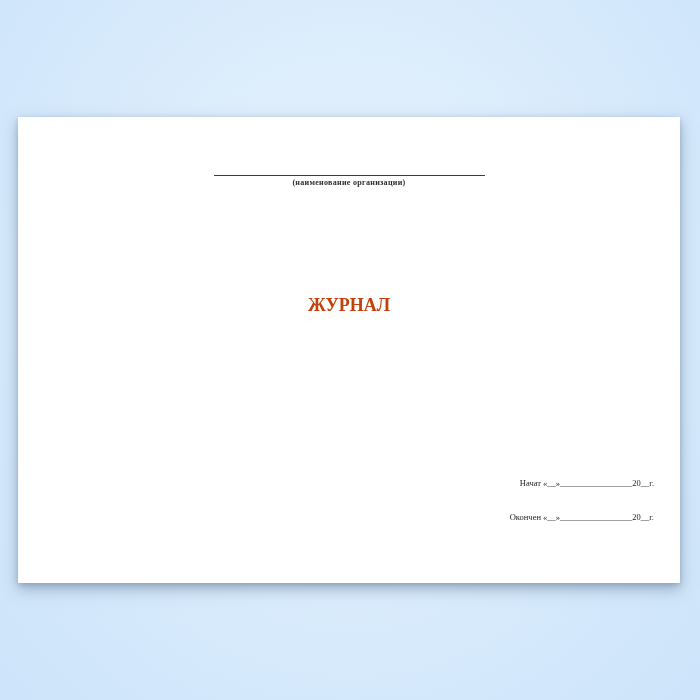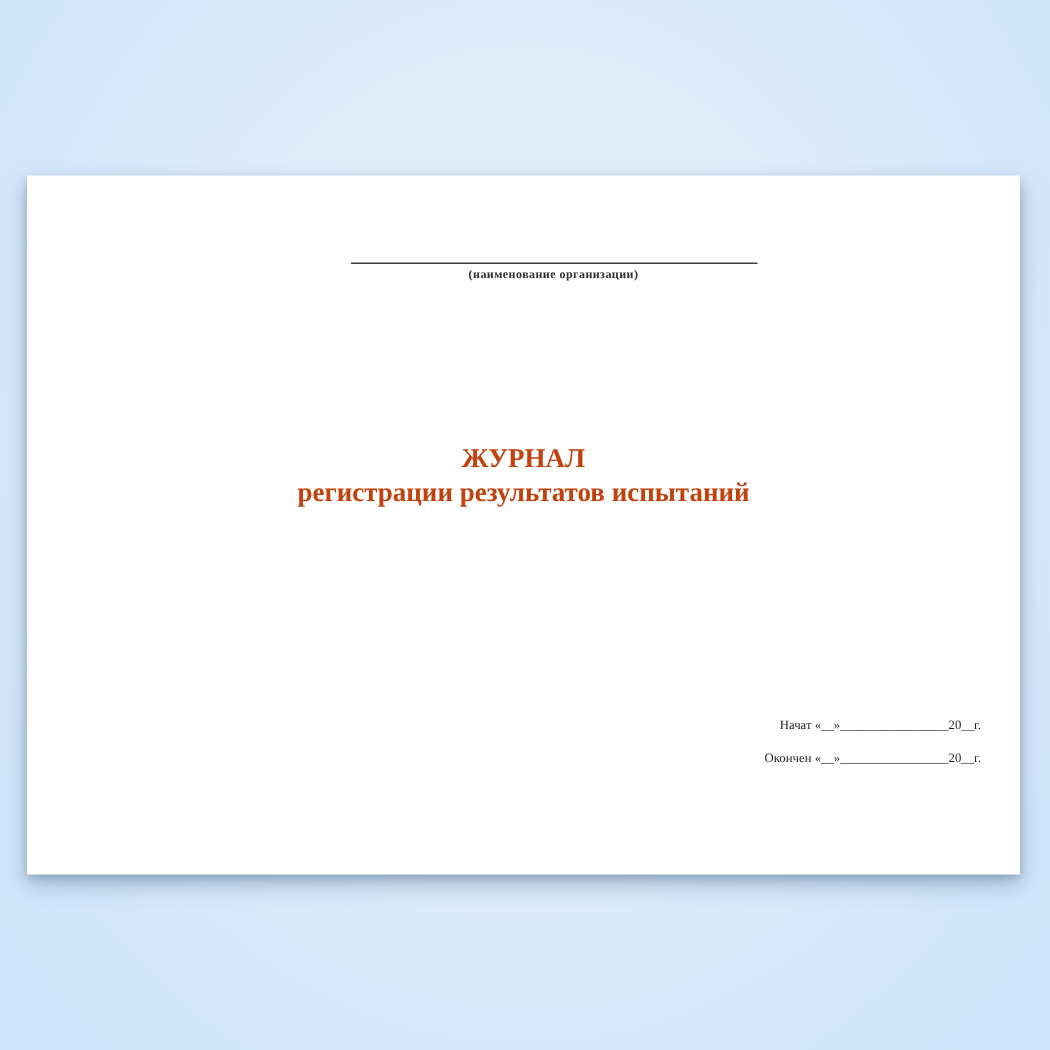--- a/index.html
+++ b/index.html
@@ -23,21 +23,20 @@
     background: #ffffff;
     box-shadow: 0 6px 14px rgba(96, 119, 149, 0.50),
                 0 2px 5px rgba(96, 119, 149, 0.35);
   }
   .org-block {
     position: absolute;
     top: 50px;
     left: 0;
     width: 100%;
     text-align: center;
-    padding-left: 20px;
   }
   .org-line {
     width: 271px;
     height: 8px;
     margin: 0 auto;
     border-bottom: 1.2px solid #3d3d3d;
   }
   .org-caption {
     margin-top: 2px;
     font-size: 8px;
@@ -60,38 +59,37 @@
     position: absolute;
     top: 361px;
     right: 26px;
     text-align: right;
     font-weight: normal;
     font-size: 8.5px;
     line-height: 10px;
     color: #1d1d1d;
   }
   .date-line + .date-line {
-    margin-top: 12px;
+    margin-top: 24px;
     padding-left: 28px;
   }
 </style>
 </head>
 <body>
 
 <div class="stage">
   <div class="page">
 
     <div class="org-block">
       <div class="org-line"></div>
       <div class="org-caption">(наименование организации)</div>
     </div>
 
     <div class="title-block">
       <div>ЖУРНАЛ</div>
-      <div>регистрации результатов испытаний</div>
     </div>
 
     <div class="dates-block">
       <div class="date-line">Начат «__»_________________20__г.</div>
       <div class="date-line">Окончен «__»_________________20__г.</div>
     </div>
 
   </div>
 </div>
 

